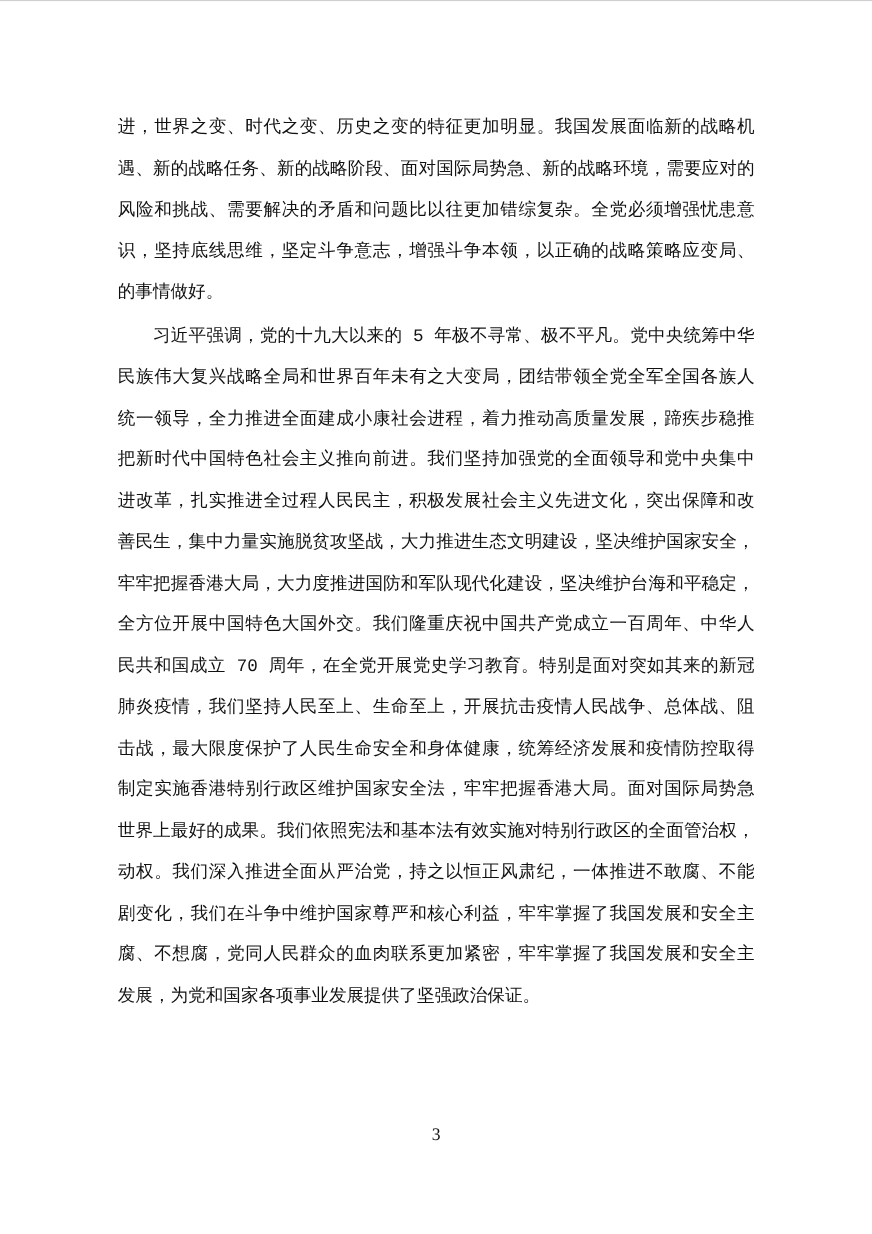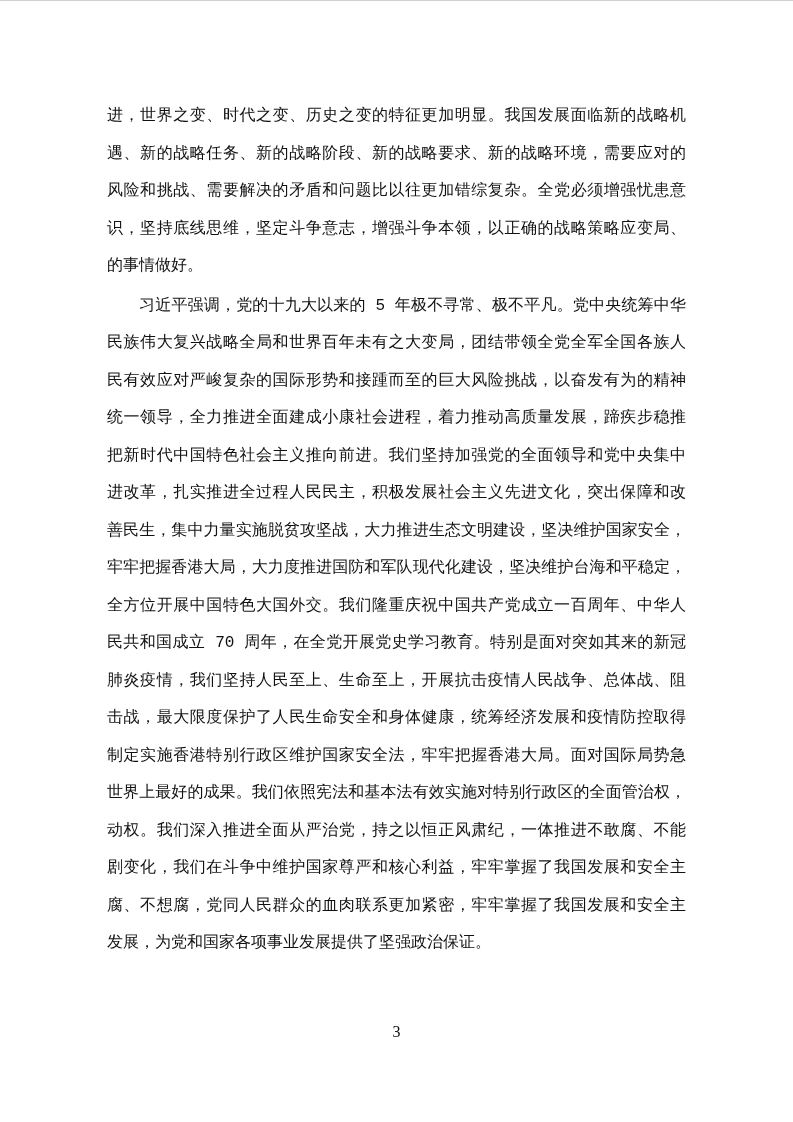--- a/index.html
+++ b/index.html
@@ -58,29 +58,28 @@
     color: #111111;
   }
 </style>
 </head>
 <body>
 
 <div class="page">
   <div class="content" id="content">
       <div class="paragraph">
         <div class="line">进，世界之变、时代之变、历史之变的特征更加明显。我国发展面临新的战略机</div>
-        <div class="line">遇、新的战略任务、新的战略阶段、新的战略要求、新的战略环境，需要应对的</div>
+        <div class="line">遇、新的战略任务、新的战略阶段、面对国际局势急、新的战略环境，需要应对的</div>
         <div class="line">风险和挑战、需要解决的矛盾和问题比以往更加错综复杂。全党必须增强忧患意</div>
         <div class="line">识，坚持底线思维，坚定斗争意志，增强斗争本领，以正确的战略策略应变局、</div>
         <div class="line last">的事情做好。</div>
       </div>
       <div class="paragraph">
         <div class="line indent">习近平强调，党的十九大以来的 5 年极不寻常、极不平凡。党中央统筹中华</div>
         <div class="line">民族伟大复兴战略全局和世界百年未有之大变局，团结带领全党全军全国各族人</div>
-        <div class="line">民有效应对严峻复杂的国际形势和接踵而至的巨大风险挑战，以奋发有为的精神</div>
         <div class="line">统一领导，全力推进全面建成小康社会进程，着力推动高质量发展，蹄疾步稳推</div>
         <div class="line">把新时代中国特色社会主义推向前进。我们坚持加强党的全面领导和党中央集中</div>
         <div class="line">进改革，扎实推进全过程人民民主，积极发展社会主义先进文化，突出保障和改</div>
         <div class="line">善民生，集中力量实施脱贫攻坚战，大力推进生态文明建设，坚决维护国家安全，</div>
         <div class="line">牢牢把握香港大局，大力度推进国防和军队现代化建设，坚决维护台海和平稳定，</div>
         <div class="line">全方位开展中国特色大国外交。我们隆重庆祝中国共产党成立一百周年、中华人</div>
         <div class="line">民共和国成立 70 周年，在全党开展党史学习教育。特别是面对突如其来的新冠</div>
         <div class="line">肺炎疫情，我们坚持人民至上、生命至上，开展抗击疫情人民战争、总体战、阻</div>
         <div class="line">击战，最大限度保护了人民生命安全和身体健康，统筹经济发展和疫情防控取得</div>
         <div class="line">制定实施香港特别行政区维护国家安全法，牢牢把握香港大局。面对国际局势急</div>

